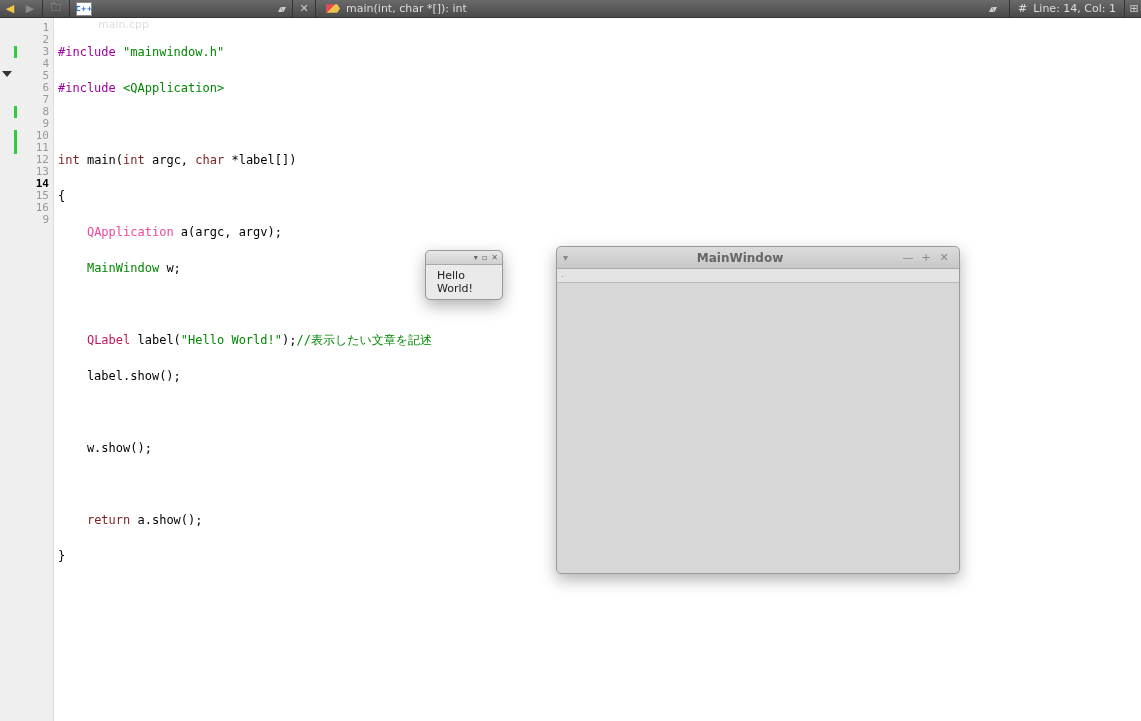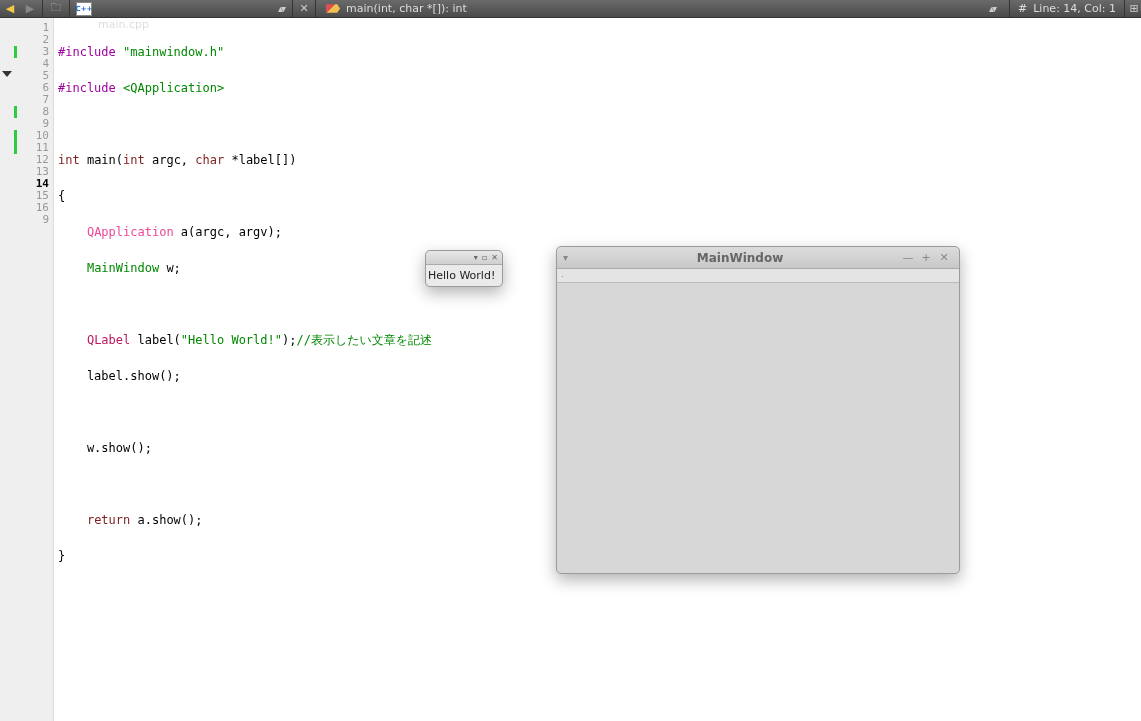--- a/index.html
+++ b/index.html
@@ -144,21 +144,21 @@
 .hello-win .titlebar {
   height:14px;
   background:linear-gradient(to bottom,#e8e8e8,#cfcfcf);
   border-bottom:1px solid #aaa;
   border-radius:5px 5px 0 0;
   display:flex; align-items:center; justify-content:flex-end;
   gap:4px; padding:0 4px;
 }
 .hello-win .tb-icon { font-size:8px; color:#666; cursor:pointer; }
 .hello-win .content {
-  padding: 4px 2px;
+  padding: 4px 11px;
   font-size:11px;
   color:#222;
   background:#eaeaea;
   border-radius:0 0 5px 5px;
 }
 
 
 .main-win {
   left:556px; top:246px;
   width:404px; height:328px;

